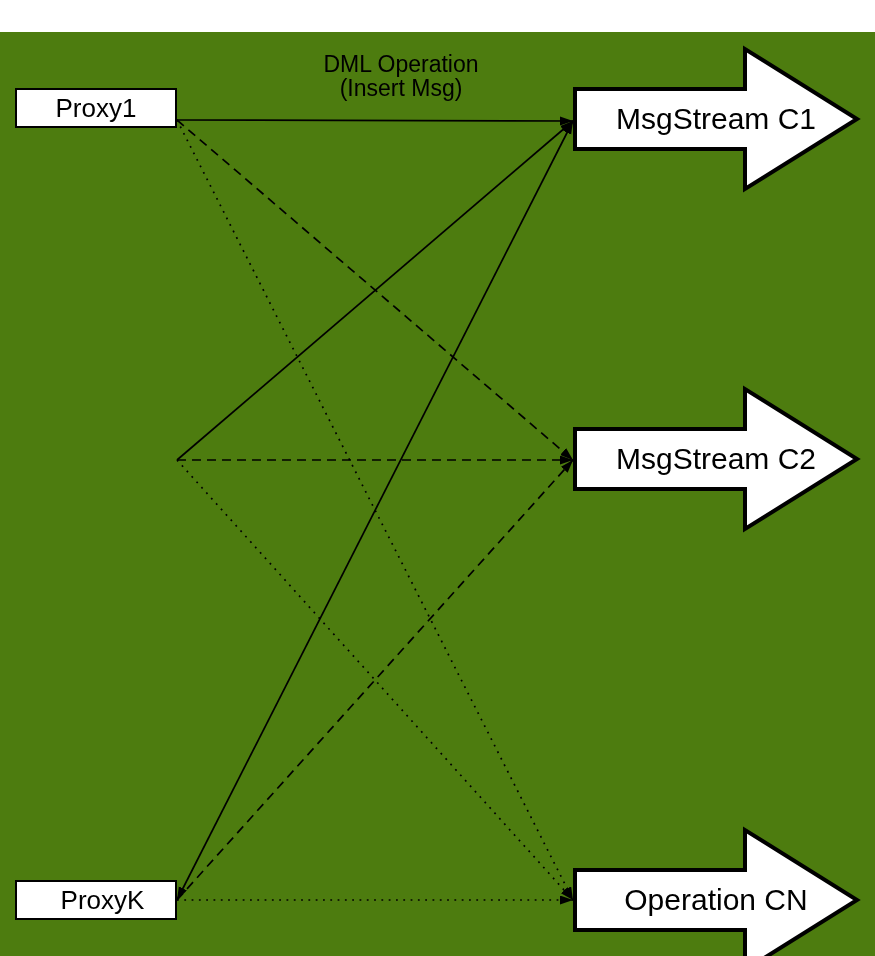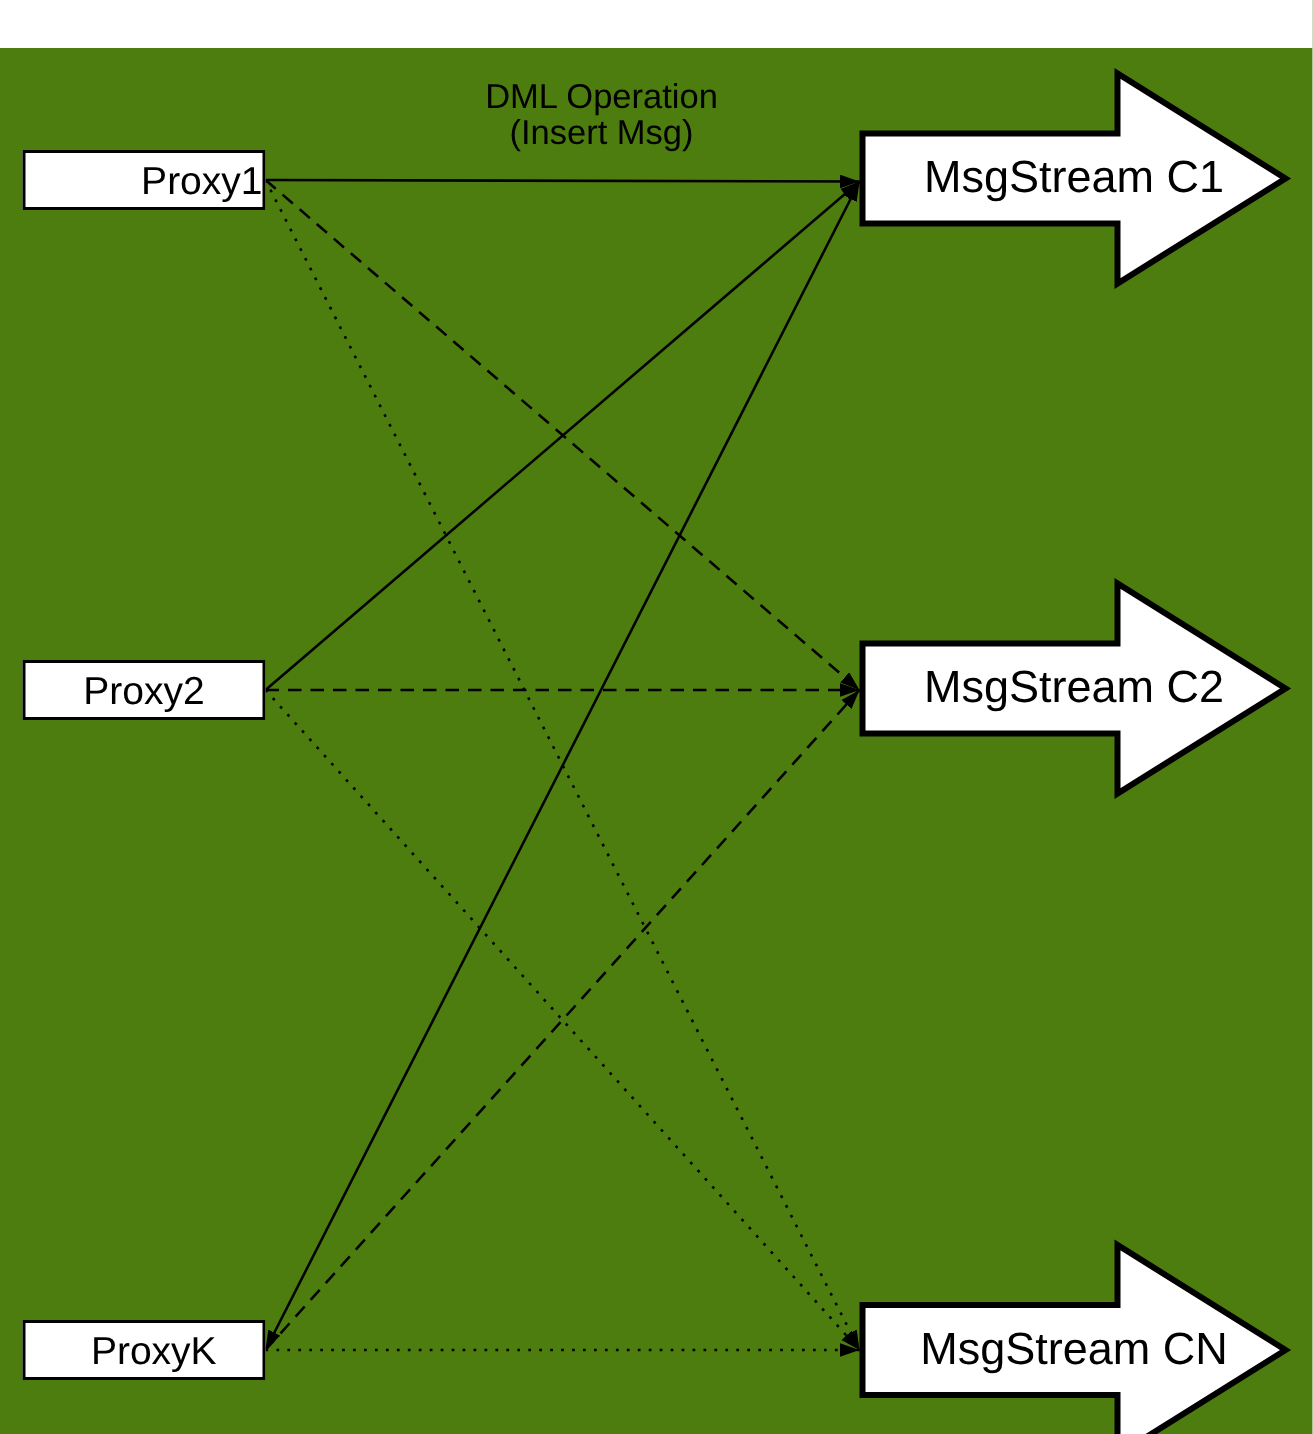--- a/index.html
+++ b/index.html
@@ -42,21 +42,21 @@
     border: 2px solid #000000;
     display: flex;
     align-items: center;
     justify-content: center;
   }
   .node span {
     font-size: 26px;
     line-height: 26px;
     color: #000000;
   }
-  #node-proxy1 { top: 68px; justify-content: flex-end; }
+  #node-proxy1 { top: 56px; }
   #node-proxy2 { top: 408px; }
   #node-proxyk { top: 848px; padding-left: 13px; }
   .stream-label {
     position: absolute;
     left: 583px;
     width: 266px;
     height: 32px;
     line-height: 32px;
     text-align: center;
     font-size: 30px;
@@ -99,24 +99,21 @@
       <polygon points="575,838 745,838 745,798 857,868 745,938 745,898 575,898"></polygon>
     </g>
   </svg>
 
   <div class="diagram-title">DML Operation
 (Insert Msg)</div>
 
   <div class="node" id="node-proxy1">
     <span>Proxy1</span>
   </div>
-  <div class="node" id="node-proxy2">
-    <span>Proxy2</span>
-  </div>
   <div class="node" id="node-proxyk">
     <span>ProxyK</span>
   </div>
 
   <div class="stream-label" id="label-c1">MsgStream C1</div>
   <div class="stream-label" id="label-c2">MsgStream C2</div>
-  <div class="stream-label" id="label-cn">MsgStream CN</div>
+  <div class="stream-label" id="label-cn">Operation CN</div>
 
 </div>
 
 </body></html>

